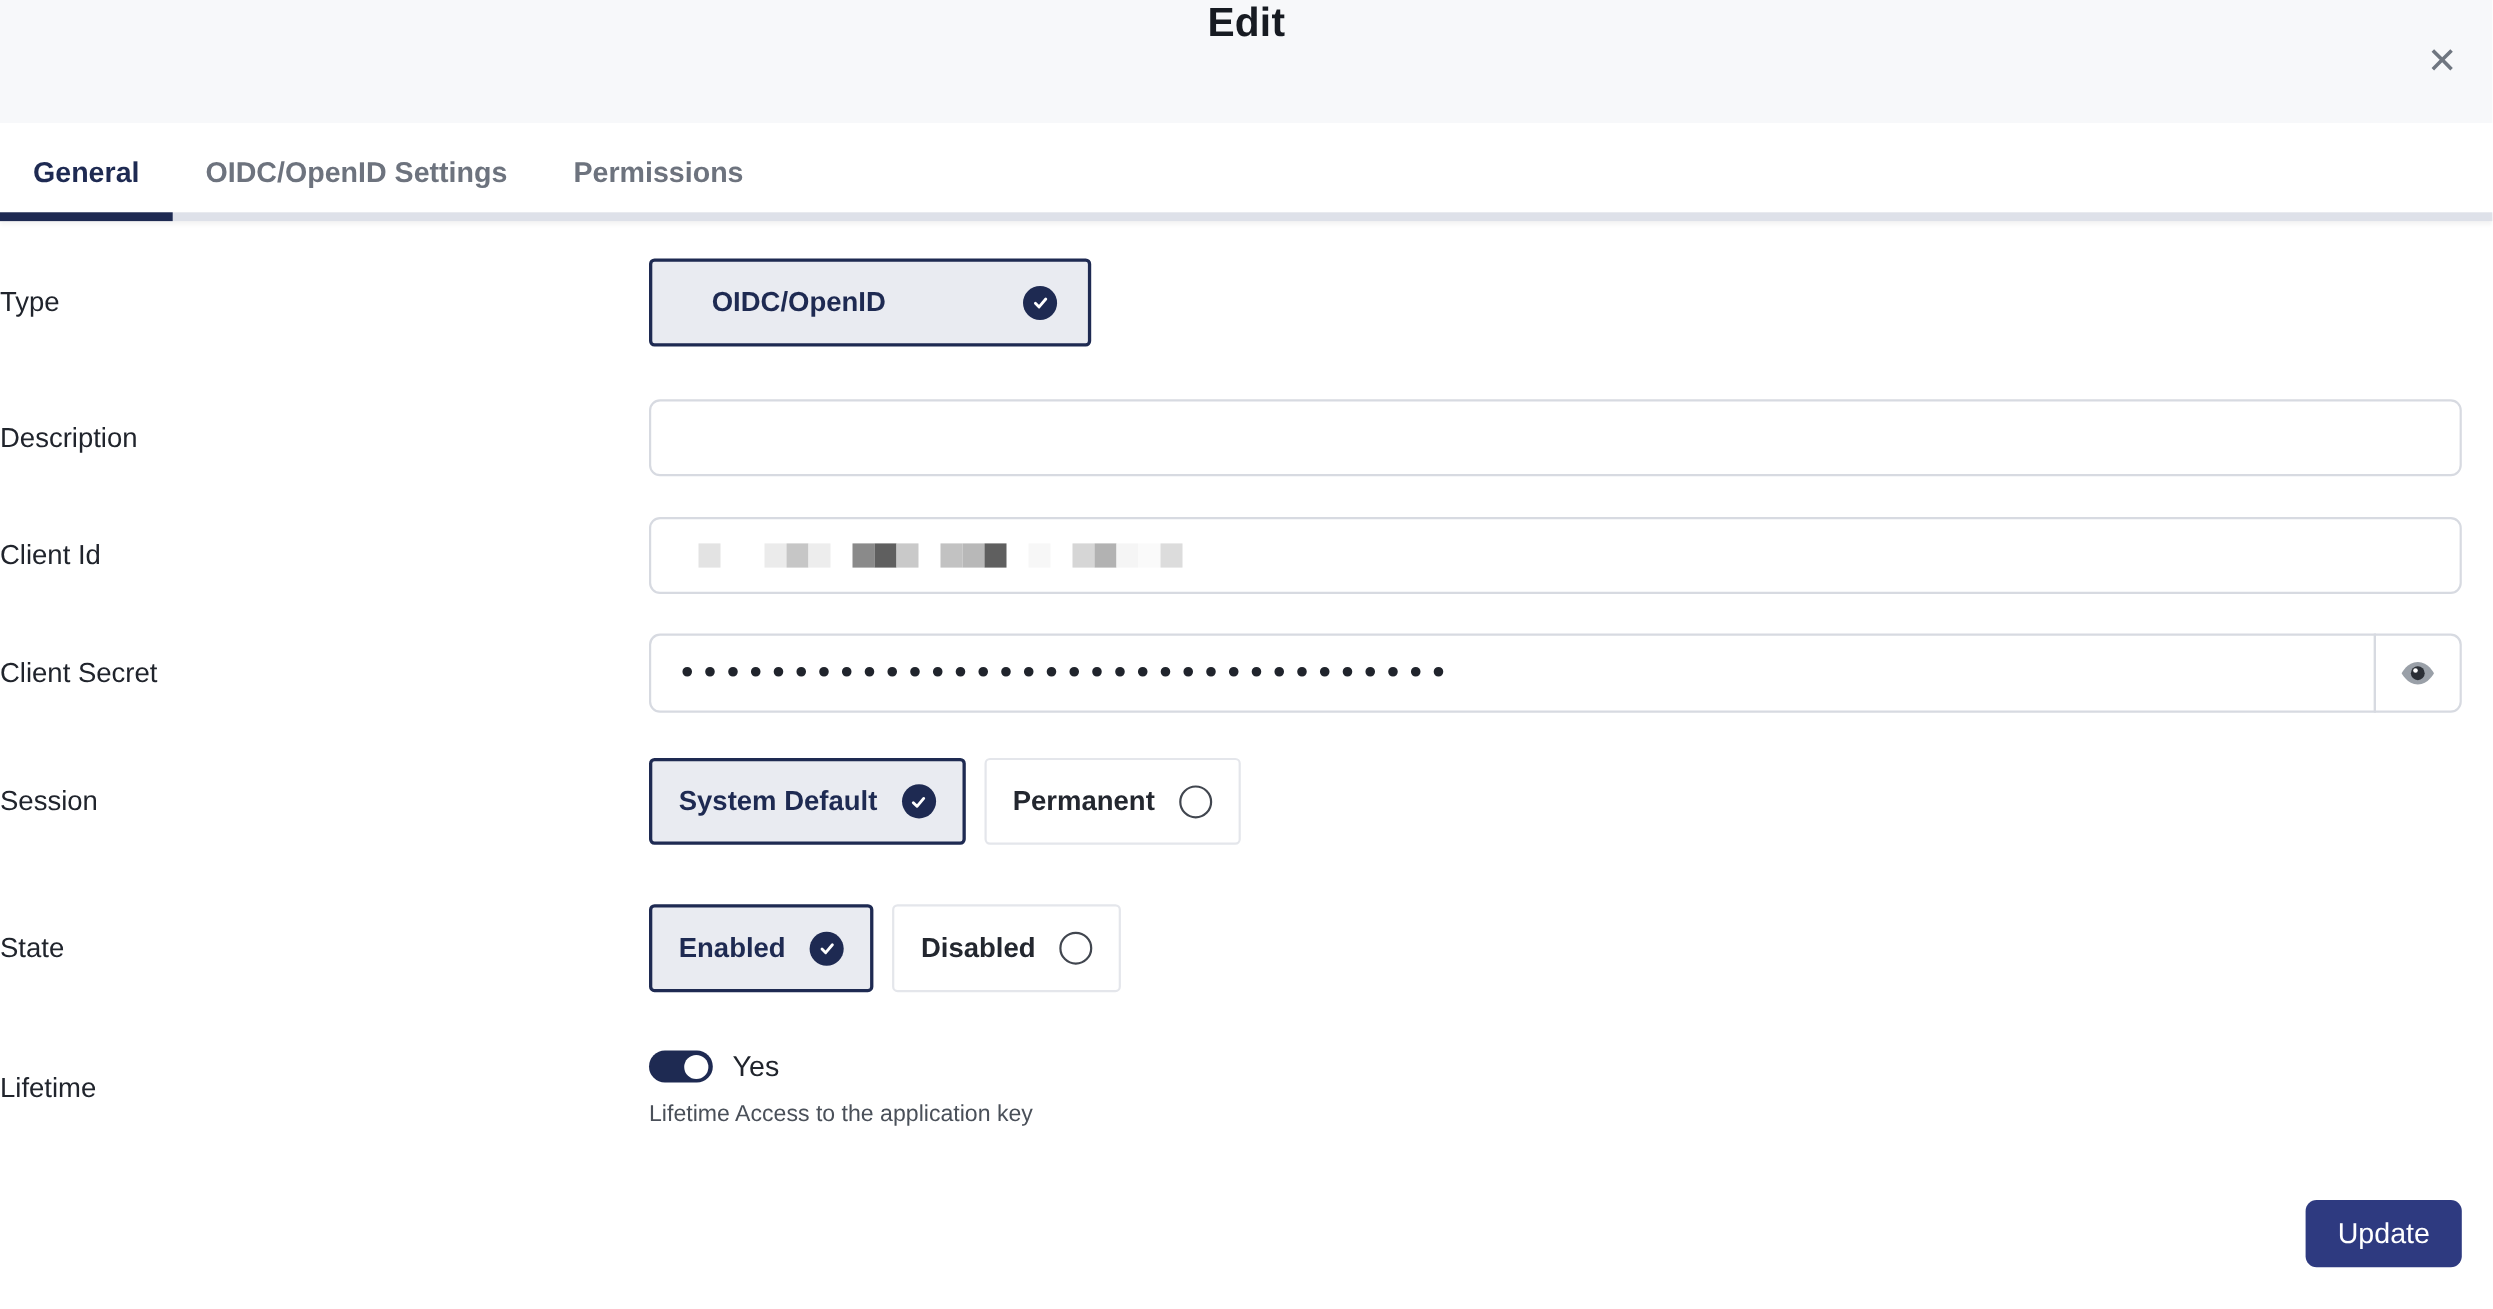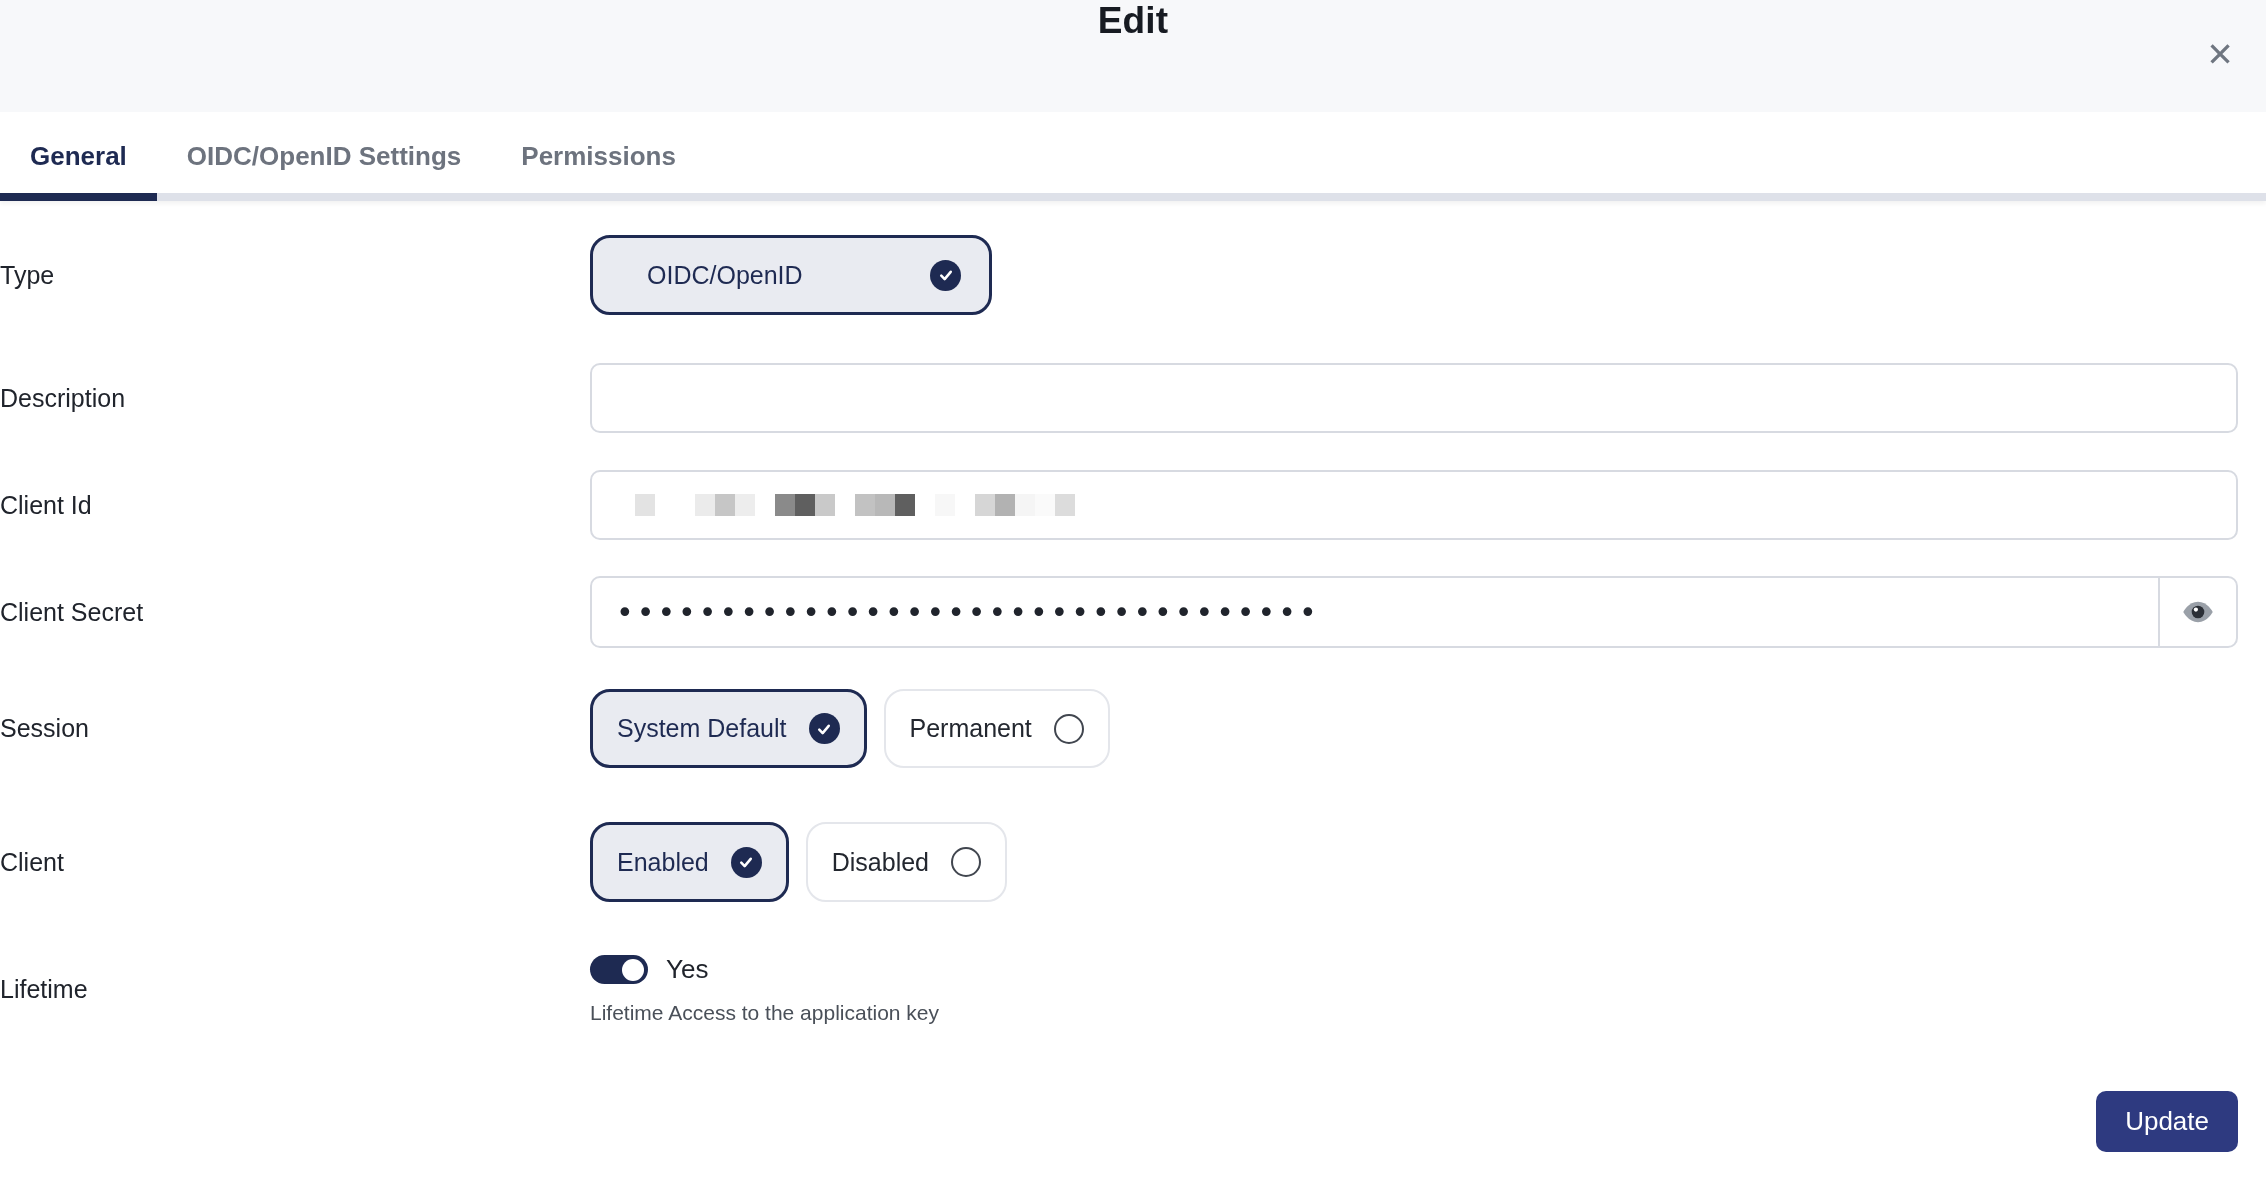--- a/index.html
+++ b/index.html
@@ -57,21 +57,21 @@
   .mb-d{margin-bottom:41px} .mb-e{margin-bottom:54px} .mb-f{margin-bottom:52px}
   .field-label {
     width:550px; flex:none; text-align:left;
     font-size:25px; color:#20242c;
   }
   .control { margin-left:40px; flex:1; display:flex; align-items:center; }
 
   
   .seg {
     display:inline-flex; align-items:center; justify-content:space-between;
-    border-radius:20px; font-size:25px; font-weight:400;
+    border-radius:5px; font-size:25px; font-weight:700;
     cursor:pointer; background:#fff; font-family:"Liberation Sans", sans-serif;
   }
   .seg .seg-label { white-space:nowrap; }
   .seg.selected {
     background:var(--selected-bg,#e9ebf1);
     border:3px solid var(--navy,#1e2a52);
     color:var(--navy,#1e2a52);
   }
   .seg.unselected {
     border:2px solid #e4e6eb;
@@ -250,21 +250,21 @@
         </div>
         <div class="seg unselected h78 pad">
           <span class="seg-label">Permanent</span>
           <span class="choice-gap"></span>
           <span class="radio-circle"></span>
         </div>
       </div>
     </div>
 
     <div class="row mb-f">
-      <div class="field-label">Client</div>
+      <div class="field-label">State</div>
       <div class="control">
         <div class="seg selected h80 pad">
           <span class="seg-label">Enabled</span>
           <span class="choice-gap"></span>
           <span class="check-circle">
             <svg width="18" height="18" viewBox="0 0 16 16">
                 <path d="M3.8 8.6l3 3 5.4-6.4" stroke="#ffffff" stroke-width="2.3" fill="none" stroke-linecap="round" stroke-linejoin="round"></path>
               </svg>
           </span>
         </div>

